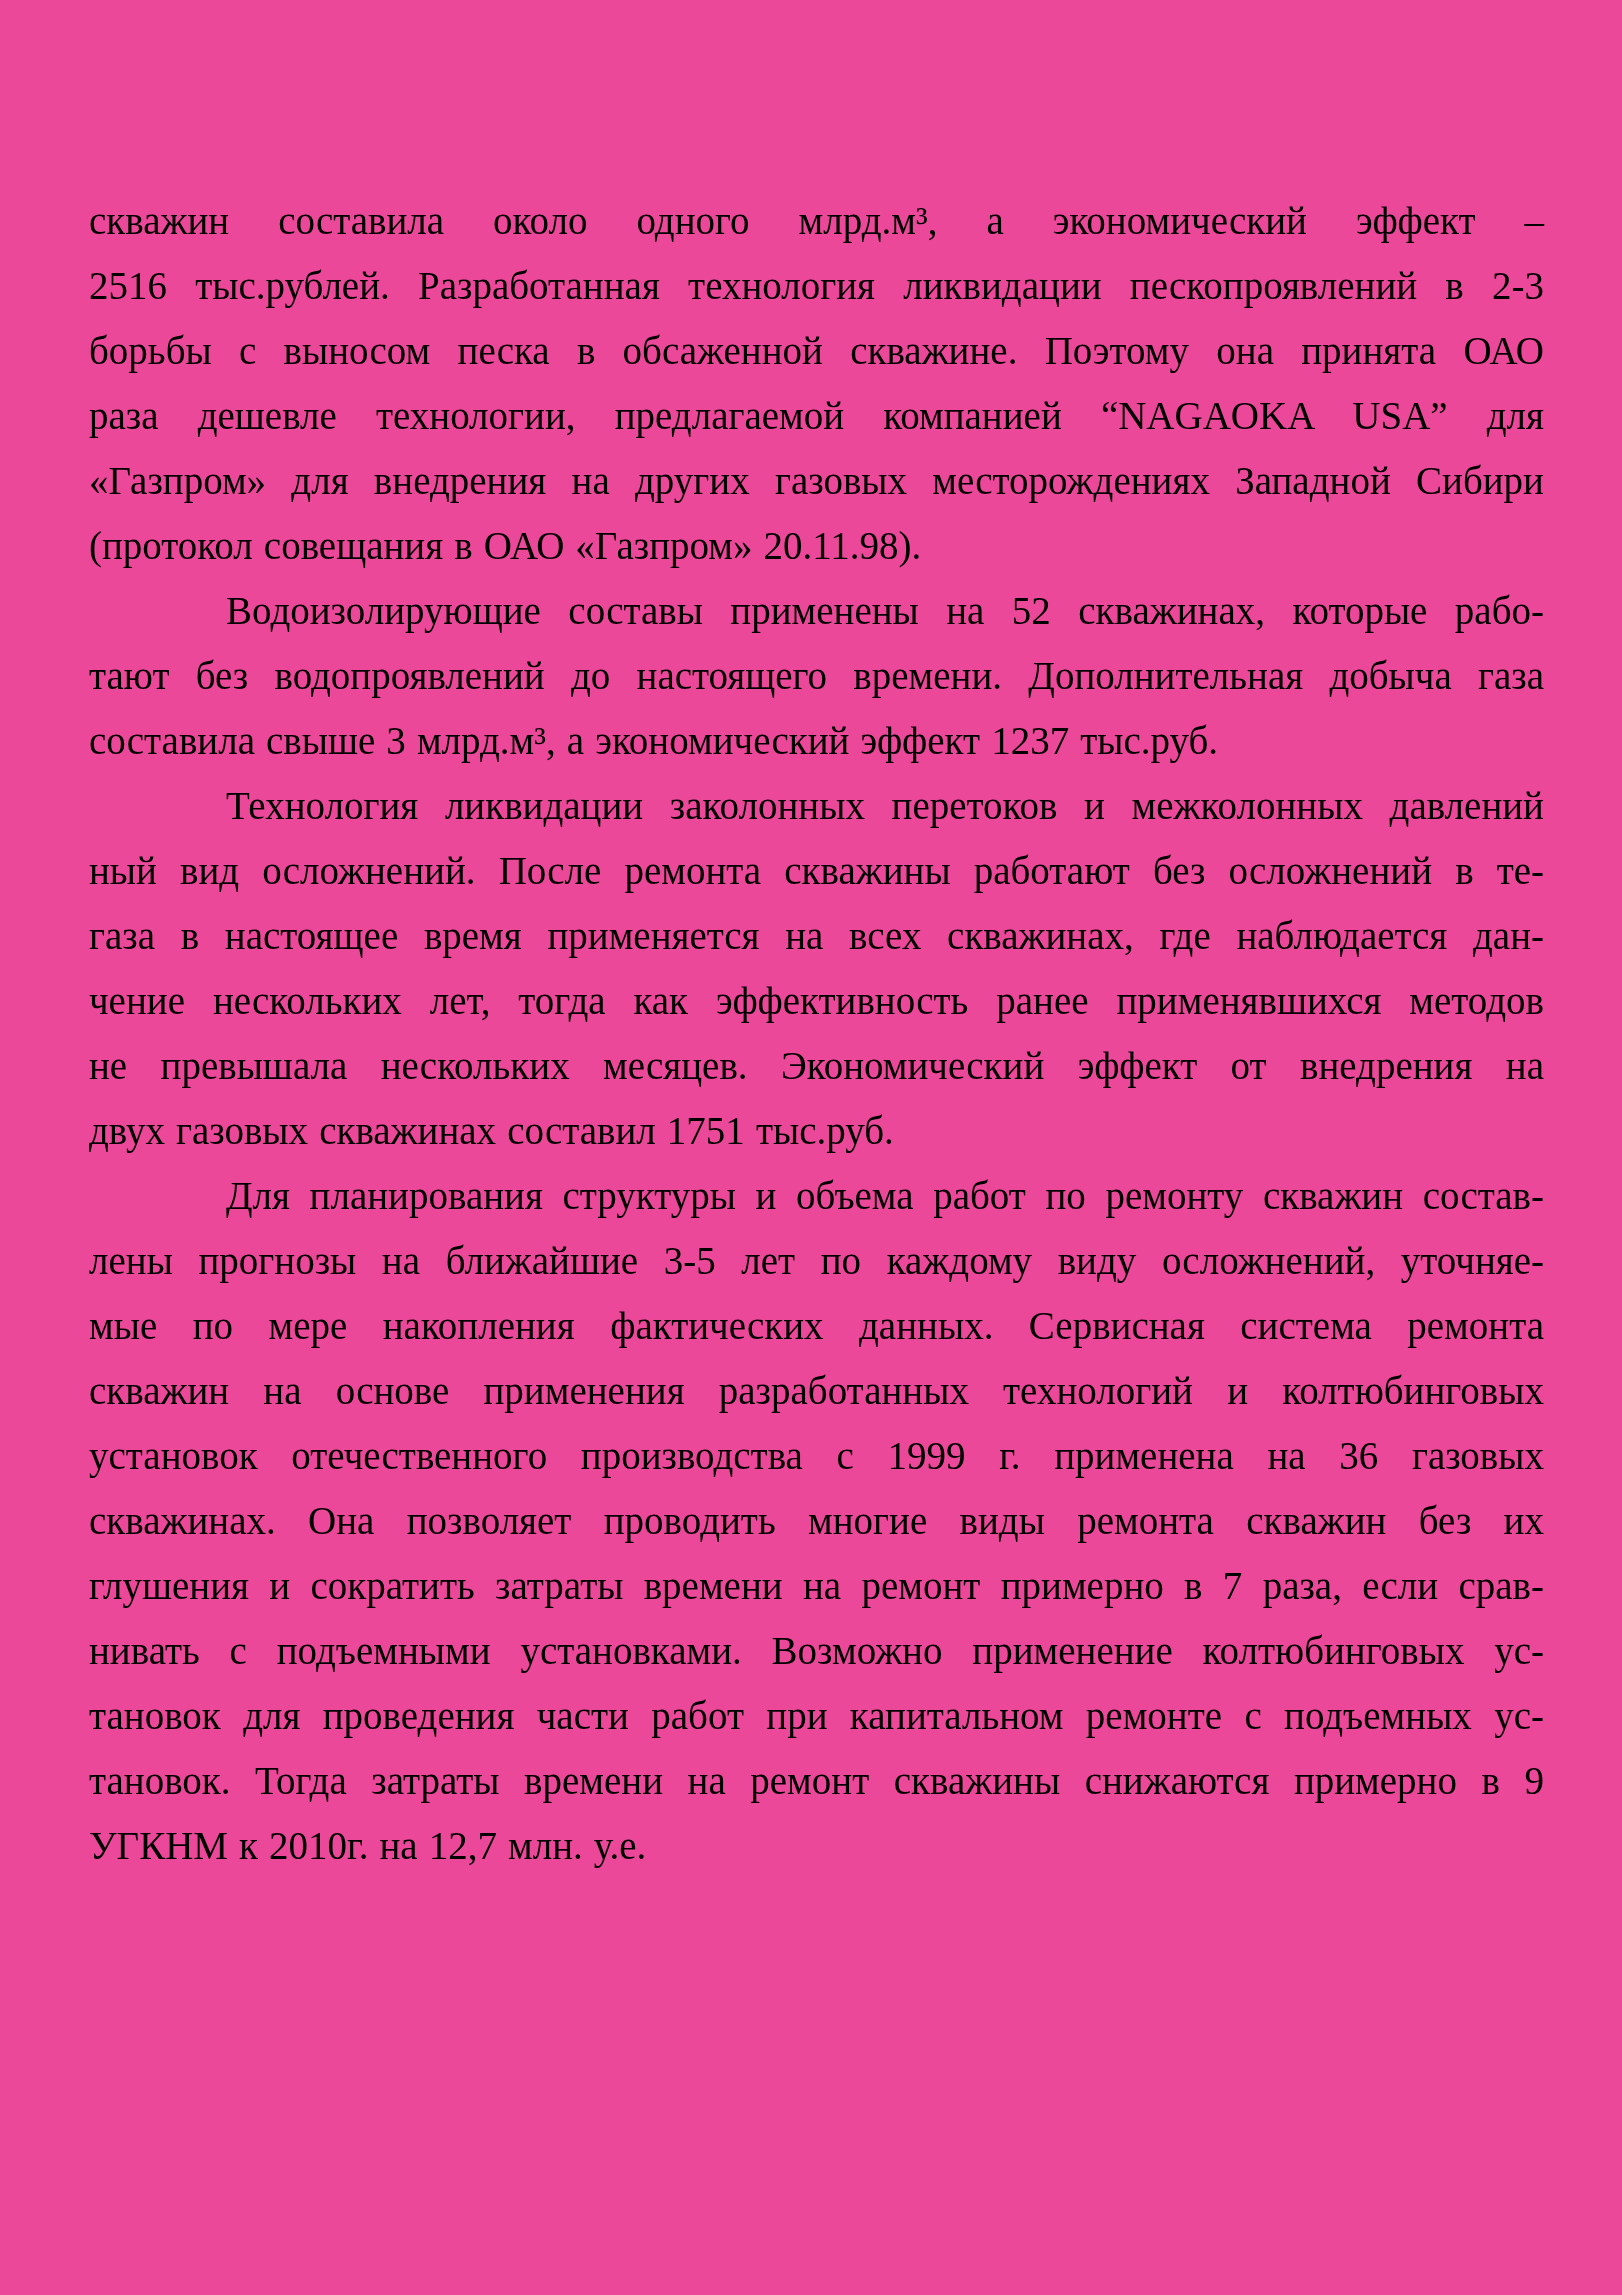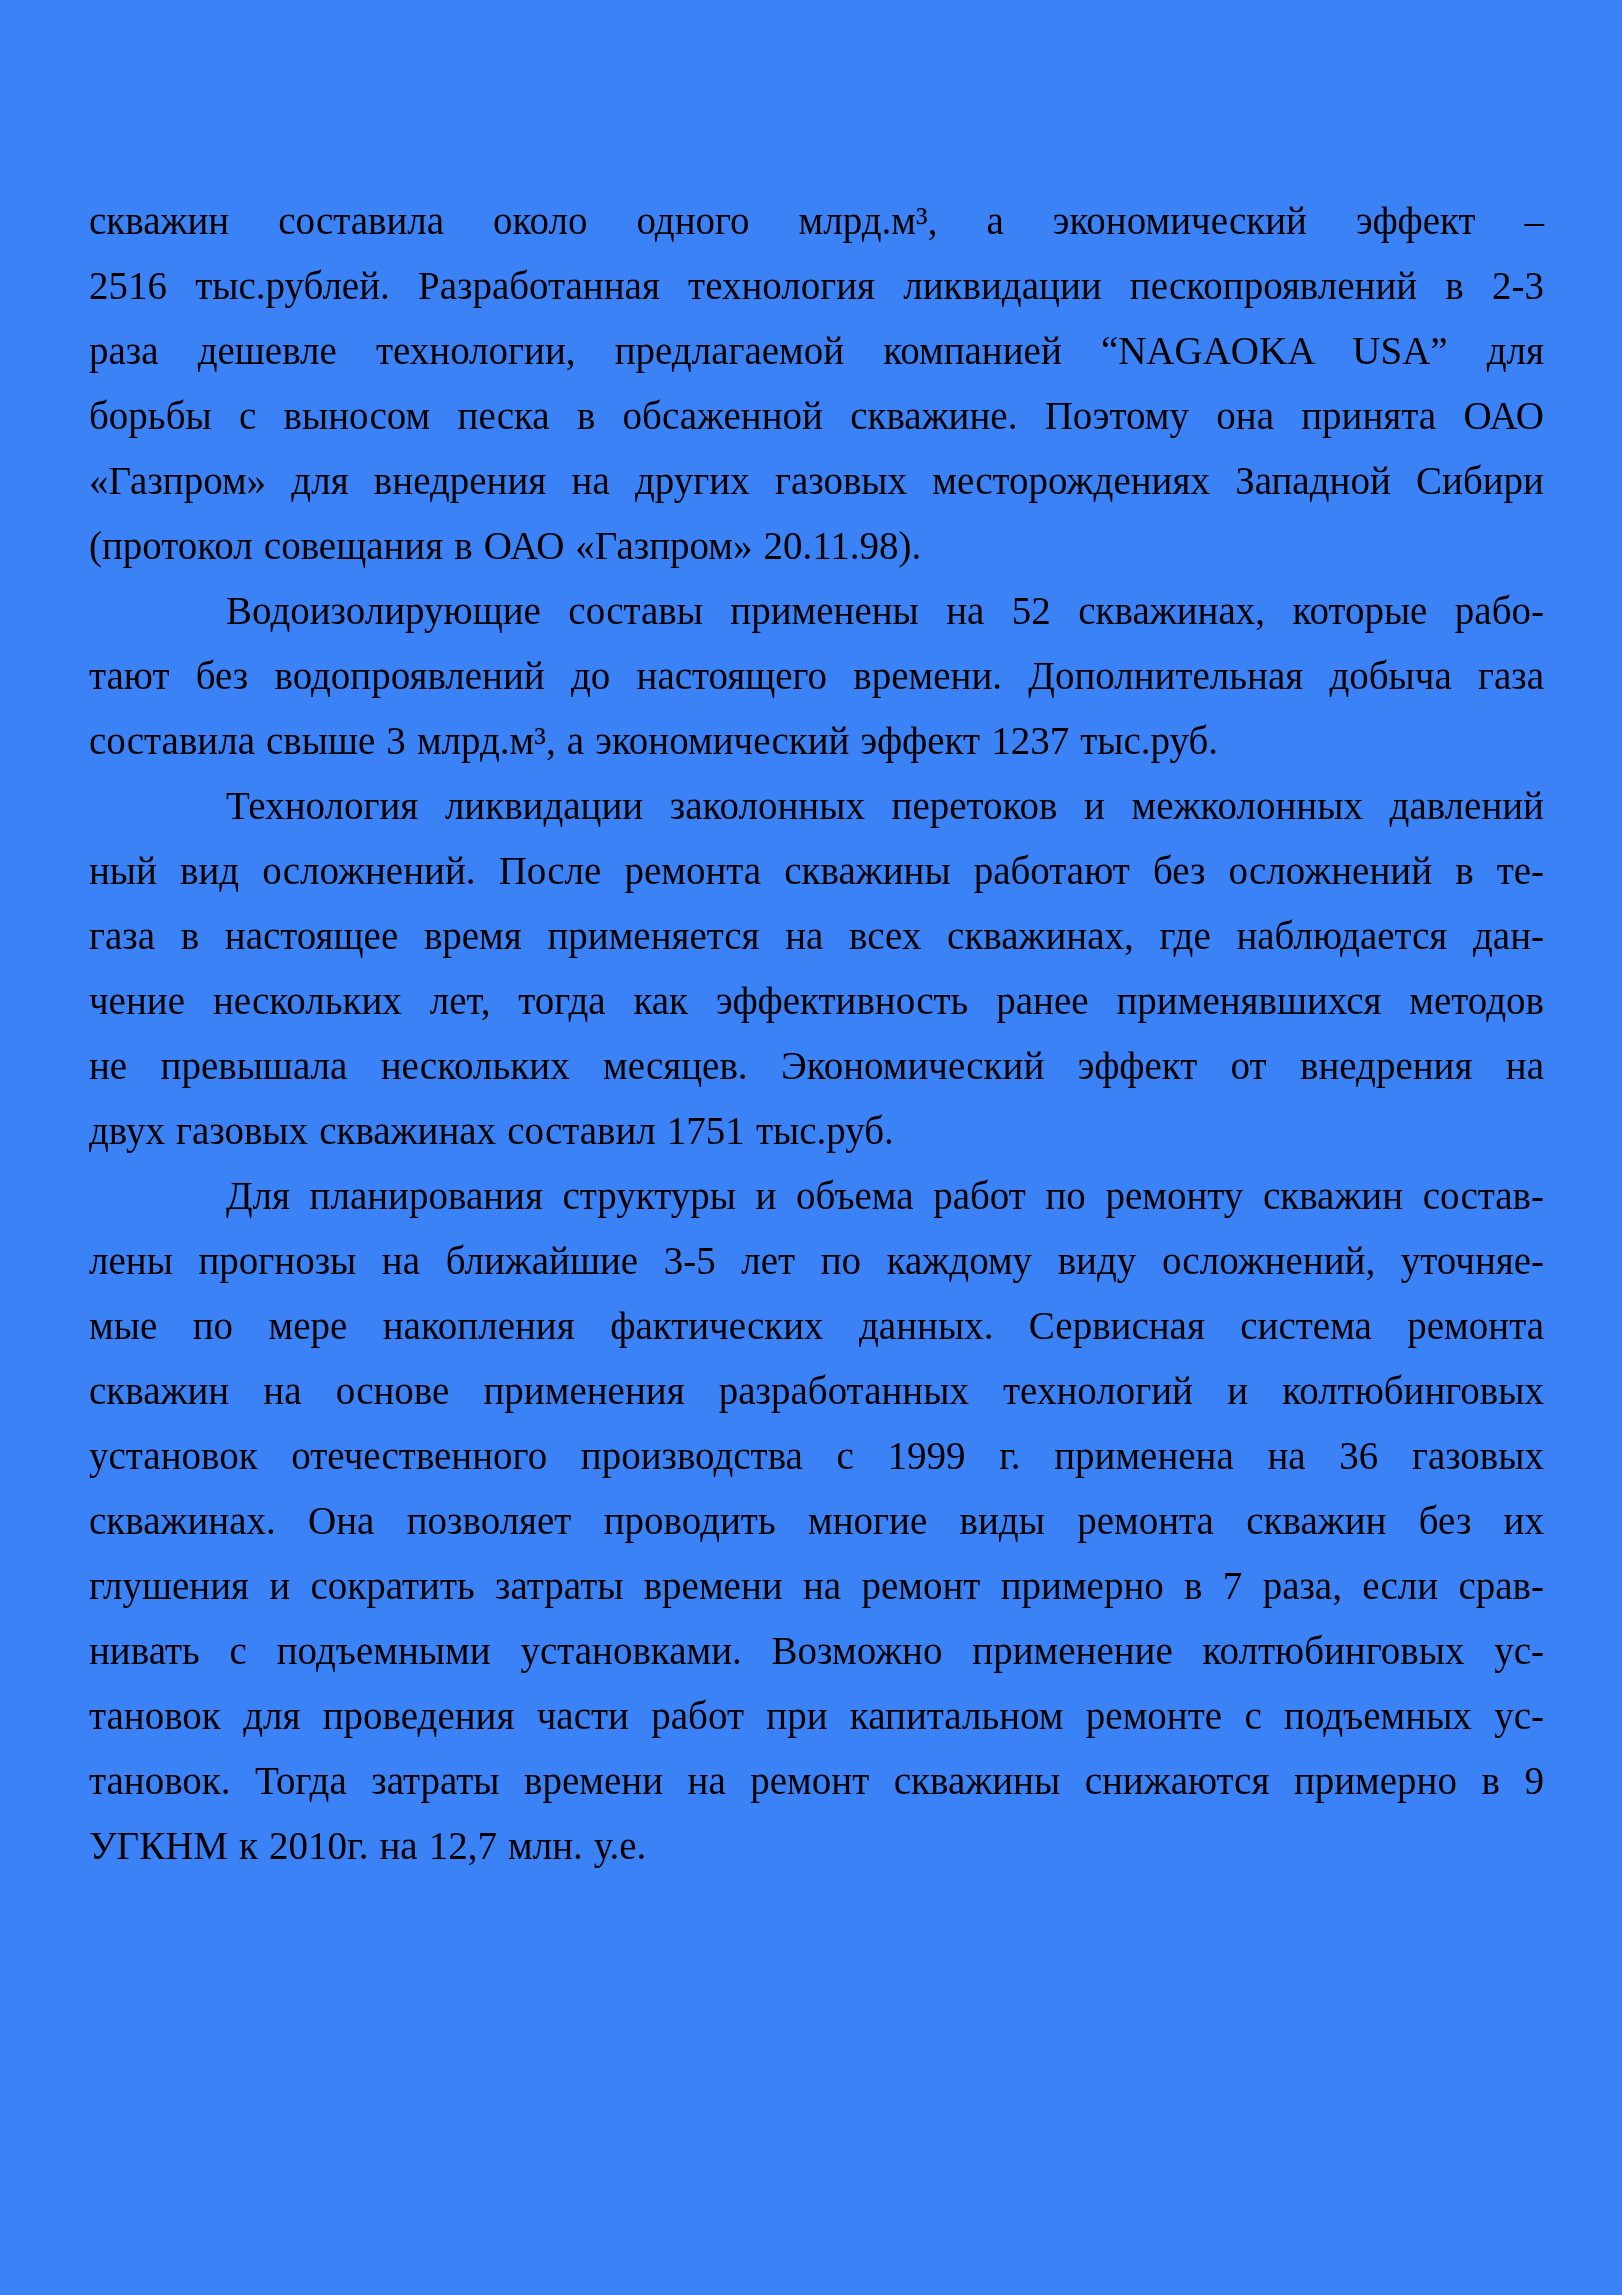--- a/index.html
+++ b/index.html
@@ -4,21 +4,21 @@
 <style>
   html, body {
     margin: 0;
     padding: 0;
     background: #e8e8e8;
   }
   .page {
     position: relative;
     width: 1622px;
     height: 2295px;
-    background: #3b82f6;
+    background: #ec4899;
     overflow: hidden;
     font-family: "Liberation Serif", "DejaVu Serif", serif;
     color: #000000;
   }
   .text-column {
     position: absolute;
     left: 89px;
     top: 188px;
     width: 1455px;
   }
@@ -47,22 +47,22 @@
 </style>
 </head>
 <body>
 
 <div class="page">
   <div class="text-column">
 
     <div class="par">
       <div class="line">скважин составила около одного млрд.м³, а экономический эффект –</div>
       <div class="line">2516 тыс.рублей. Разработанная технология ликвидации пескопроявлений в 2-3</div>
+      <div class="line">борьбы с выносом песка в обсаженной скважине. Поэтому она принята ОАО</div>
       <div class="line">раза дешевле технологии, предлагаемой компанией “NAGAOKA USA” для</div>
-      <div class="line">борьбы с выносом песка в обсаженной скважине. Поэтому она принята ОАО</div>
       <div class="line">«Газпром» для внедрения на других газовых месторождениях Западной Сибири</div>
       <div class="line last">(протокол совещания в ОАО «Газпром» 20.11.98).</div>
     </div>
 
     <div class="par">
       <div class="line indent">Водоизолирующие составы применены на 52 скважинах, которые рабо-</div>
       <div class="line">тают без водопроявлений до настоящего времени. Дополнительная добыча газа</div>
       <div class="line last">составила свыше 3 млрд.м³, а экономический эффект 1237 тыс.руб.</div>
     </div>
 

